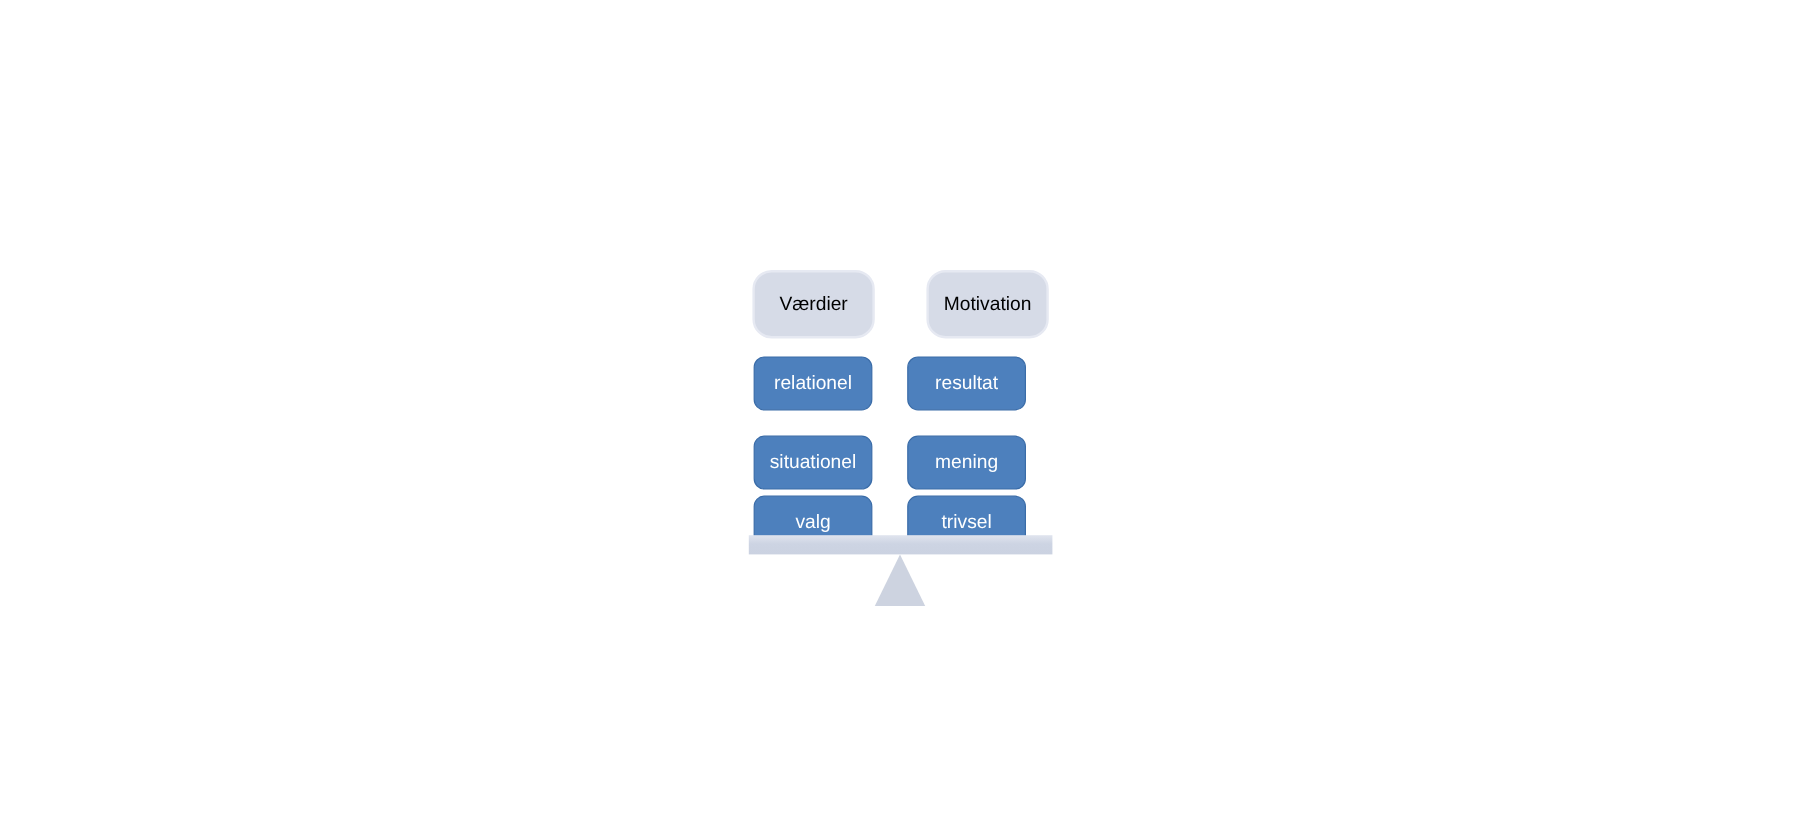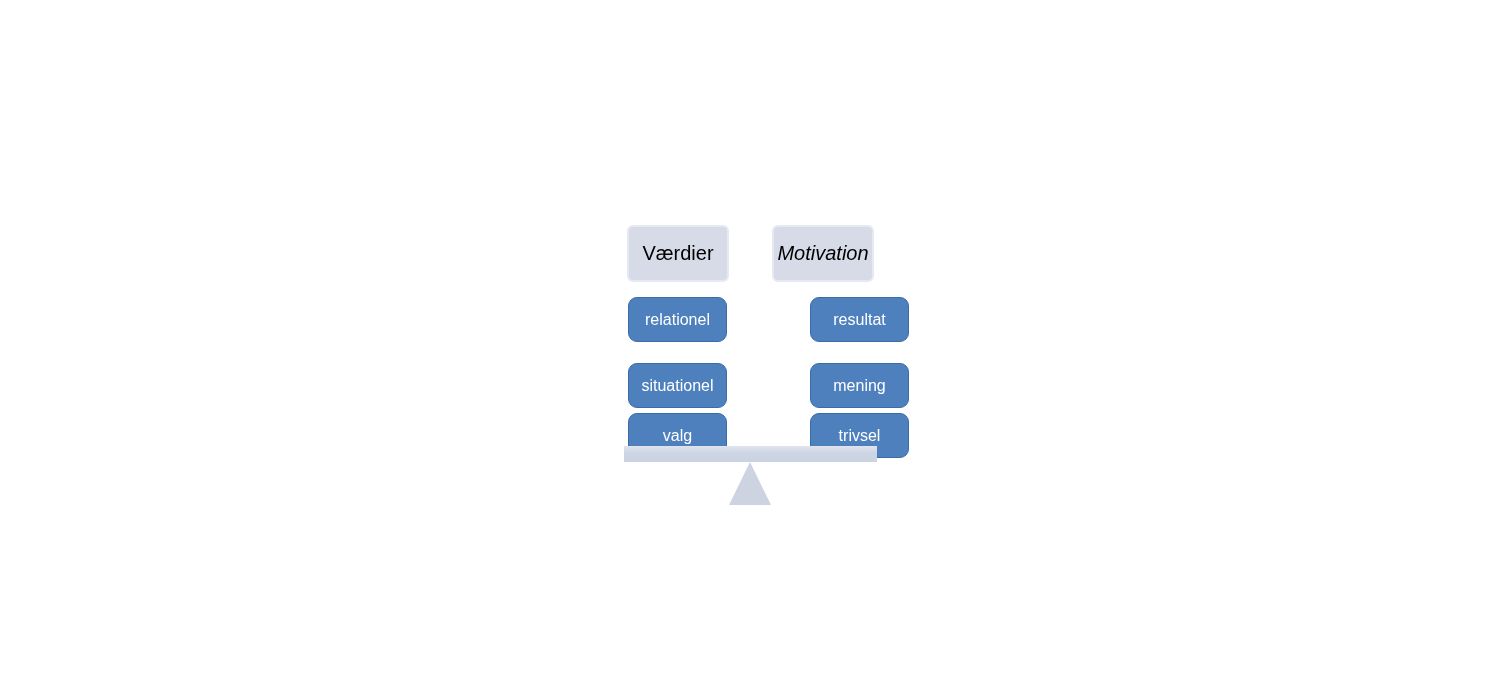--- a/index.html
+++ b/index.html
@@ -22,37 +22,37 @@
     justify-content: center;
     box-sizing: border-box;
     text-align: center;
   }
   .header-box {
     width: 102px;
     height: 57px;
     top: 225px;
     background: #d6dbe7;
     border: 2px solid #e6e9f2;
-    border-radius: 6px;
+    border-radius: 16px;
     color: #000000;
-    font-size: 20px;
+    font-size: 16px;
   }
   .header-left  { left: 627px; }
-  .header-right { left: 772px; font-style: italic; }
+  .header-right { left: 772px; }
   .item-box {
     width: 99px;
     height: 45px;
     background: #4d80bd;
     border: 1px solid #3a6ca8;
     border-radius: 9px;
     color: #ffffff;
     font-size: 16px;
   }
   .col-left  { left: 628px; }
-  .col-right { left: 810px; }
+  .col-right { left: 756px; }
   .row-0 { top: 297px; justify-content: center; }
   .row-1 { top: 347px; margin-top: 16px; }
   .row-2 { top: 397px; margin-top: 16px; }
   .beam {
     position: absolute;
     left: 624px;
     top: 446px;
     width: 253px;
     height: 16px;
     background: linear-gradient(180deg, #e0e4ee 0%, #cdd4e3 45%, #cbd2e1 100%);

